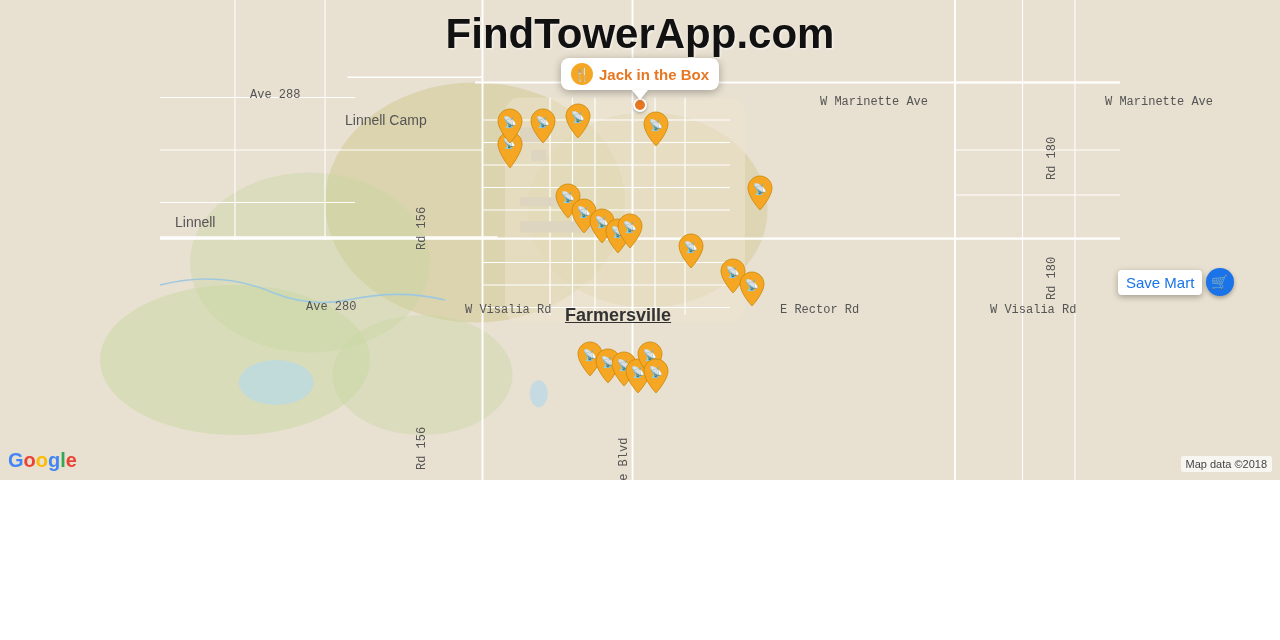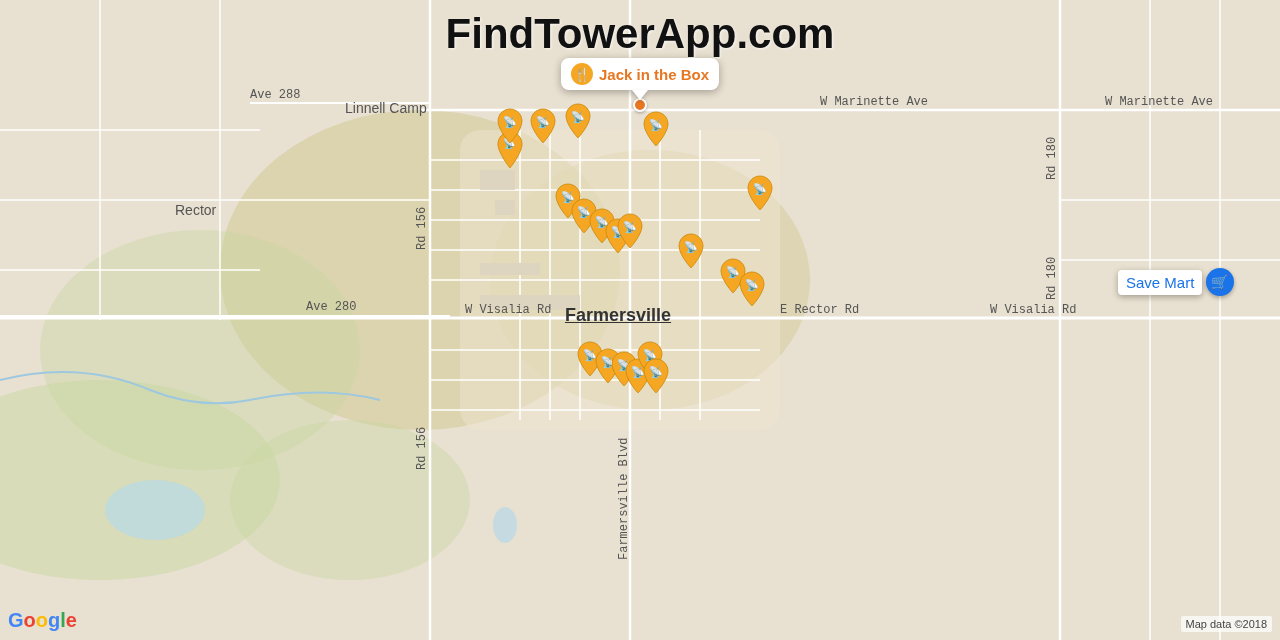--- a/index.html
+++ b/index.html
@@ -1,20 +1,20 @@
 <!DOCTYPE html>
 <html><head>
   <meta charset="utf-8">
   <style>
     * { margin: 0; padding: 0; box-sizing: border-box; }
     body { width: 1280px; height: 640px; overflow: hidden; font-family: Arial, sans-serif; }
     
     #map-container {
       width: 1280px;
-      height: 640px;
+      height: 480px;
       position: relative;
       background-color: #e8e0d0;
       overflow: hidden;
     }
 
     
     #map-svg {
       position: absolute;
       top: 0; left: 0;
       width: 100%; height: 100%;
@@ -156,20 +156,21 @@
       z-index: 4;
       white-space: nowrap;
     }
 
     .small-place-label {
       position: absolute;
       font-size: 14px;
       color: #555;
       z-index: 4;
       white-space: nowrap;
+      margin-top: 12px;
     }
 
     
     .road-label-vertical {
       position: absolute;
       font-size: 12px;
       color: #555;
       z-index: 4;
       writing-mode: vertical-rl;
       text-orientation: mixed;
@@ -255,21 +256,21 @@
   <span class="road-label road-label-vertical" style="left:1045px; top:220px; height:80px;">Rd 180</span>
   <span class="road-label" style="left:465px; top:303px;">W Visalia Rd</span>
   <span class="road-label" style="left:780px; top:303px;">E Rector Rd</span>
   <span class="road-label" style="left:990px; top:303px;">W Visalia Rd</span>
   <span class="road-label" style="left:820px; top:95px;">W Marinette Ave</span>
   <span class="road-label" style="left:1105px; top:95px;">W Marinette Ave</span>
   <span class="road-label road-label-vertical" style="left:617px; top:440px; height:120px;">Farmersville Blvd</span>
 
   <div class="place-label" style="left:565px; top:305px;text-decoration:underline;">Farmersville</div>
   <div class="small-place-label" style="left:345px; top:100px;">Linnell Camp</div>
-  <div class="small-place-label" style="left:175px; top:202px;">Rector</div>
+  <div class="small-place-label" style="left:175px; top:202px;">Linnell</div>
 
   <div class="tower-pin" style="left:510px; top:130px;">
     <svg viewBox="0 0 32 38" fill="none" xmlns="http://www.w3.org/2000/svg">
       <path d="M16 2C9.4 2 4 7.4 4 14c0 9 12 24 12 24s12-15 12-24c0-6.6-5.4-12-12-12z" fill="#f5a623" stroke="#d48c1a" stroke-width="1"></path>
       <circle cx="16" cy="13" r="7" fill="#f5a623"></circle>
       <text x="16" y="17" text-anchor="middle" font-size="10" fill="white" font-family="Arial">📡</text>
     </svg>
   </div>
 
   <div id="pins-container">

